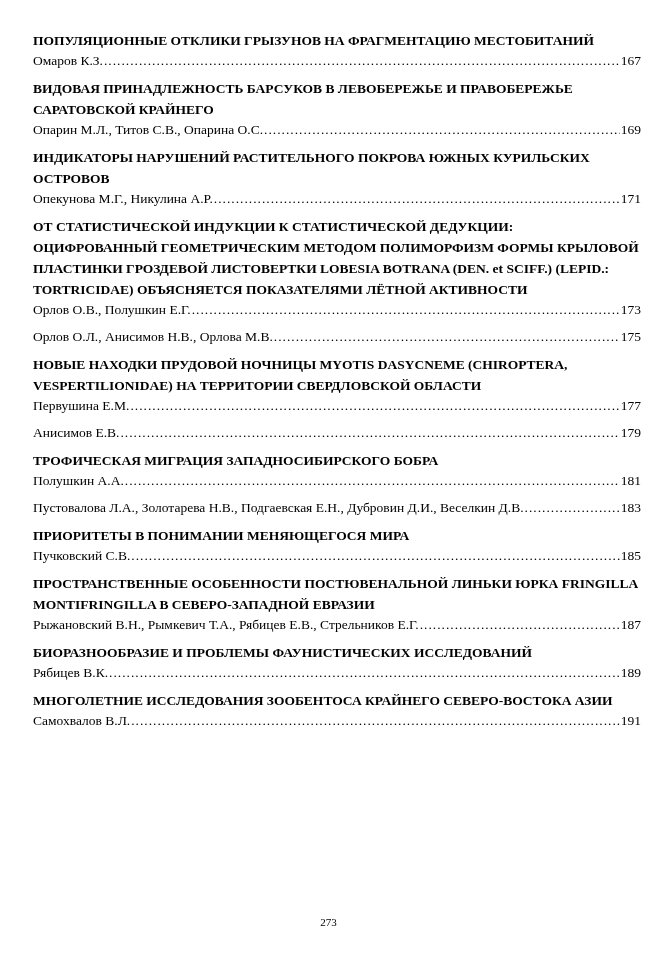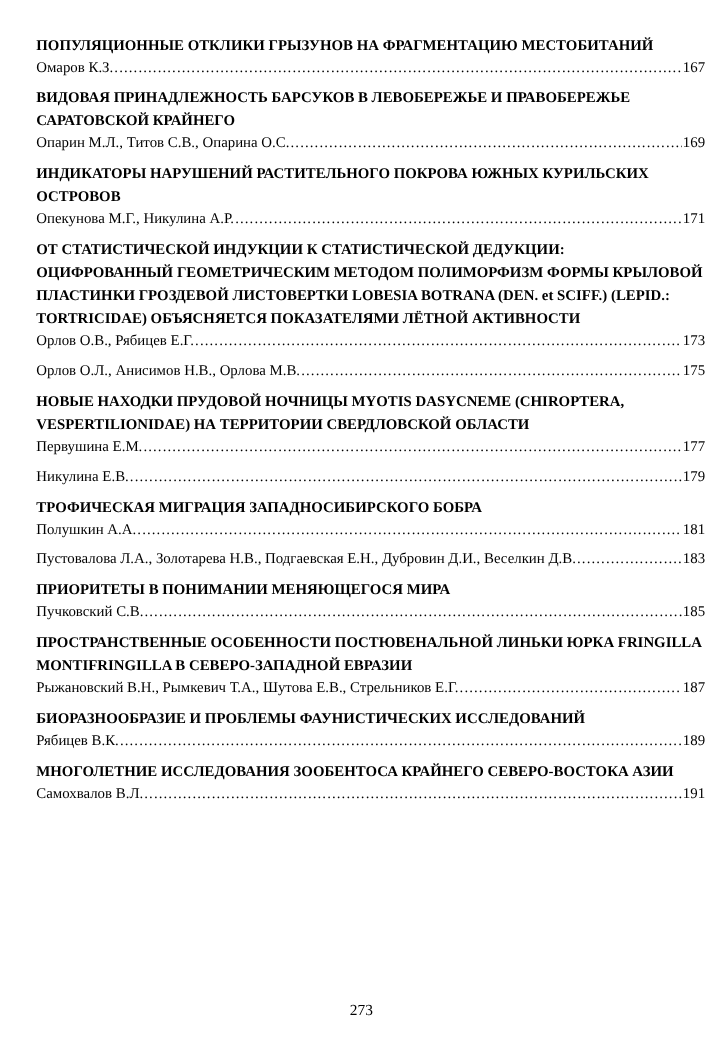--- a/index.html
+++ b/index.html
@@ -54,21 +54,21 @@
     flex: 0 0 auto;
     white-space: nowrap;
     text-align: right;
   }
   .footer {
     position: absolute;
     left: 0;
     bottom: 32px;
     width: 100%;
     text-align: center;
-    font-size: 14px;
+    font-size: 11px;
   }
 </style>
 </head>
 <body>
 
 <div class="page">
   <div class="toc-list">
       <div class="entry">
         <div class="title"><span>ПОПУЛЯЦИОННЫЕ ОТКЛИКИ ГРЫЗУНОВ НА ФРАГМЕНТАЦИЮ МЕСТОБИТАНИЙ</span></div>
         <div class="author-row">
@@ -89,21 +89,21 @@
         <div class="title"><span>ИНДИКАТОРЫ НАРУШЕНИЙ РАСТИТЕЛЬНОГО ПОКРОВА ЮЖНЫХ КУРИЛЬСКИХ ОСТРОВОВ</span></div>
         <div class="author-row">
           <span class="authors">Опекунова М.Г., Никулина А.Р.</span>
           <span class="dots">............................................................................................................................................................................................................................................................................................................</span>
           <span class="pagenum">171</span>
         </div>
       </div>
       <div class="entry">
         <div class="title"><span>ОТ СТАТИСТИЧЕСКОЙ ИНДУКЦИИ К СТАТИСТИЧЕСКОЙ ДЕДУКЦИИ: ОЦИФРОВАННЫЙ ГЕОМЕТРИЧЕСКИМ МЕТОДОМ ПОЛИМОРФИЗМ ФОРМЫ КРЫЛОВОЙ ПЛАСТИНКИ ГРОЗДЕВОЙ ЛИСТОВЕРТКИ </span><span class="it">LOBESIA BOTRANA</span><span> (DEN. et SCIFF.) (LEPID.: TORTRICIDAE) ОБЪЯСНЯЕТСЯ ПОКАЗАТЕЛЯМИ ЛЁТНОЙ АКТИВНОСТИ</span></div>
         <div class="author-row">
-          <span class="authors">Орлов О.В., Рябицев Е.Г.</span>
+          <span class="authors">Орлов О.В., Полушкин Е.Г.</span>
           <span class="dots">............................................................................................................................................................................................................................................................................................................</span>
           <span class="pagenum">173</span>
         </div>
       </div>
       <div class="entry">
         <div class="author-row">
           <span class="authors">Орлов О.Л., Анисимов Н.В., Орлова М.В.</span>
           <span class="dots">............................................................................................................................................................................................................................................................................................................</span>
           <span class="pagenum">175</span>
         </div>
@@ -111,21 +111,21 @@
       <div class="entry">
         <div class="title"><span>НОВЫЕ НАХОДКИ ПРУДОВОЙ НОЧНИЦЫ </span><span class="it">MYOTIS DASYCNEME (CHIROPTERA, VESPERTILIONIDAE)</span><span> НА ТЕРРИТОРИИ СВЕРДЛОВСКОЙ ОБЛАСТИ</span></div>
         <div class="author-row">
           <span class="authors">Первушина Е.М.</span>
           <span class="dots">............................................................................................................................................................................................................................................................................................................</span>
           <span class="pagenum">177</span>
         </div>
       </div>
       <div class="entry">
         <div class="author-row">
-          <span class="authors">Никулина Е.В.</span>
+          <span class="authors">Анисимов Е.В.</span>
           <span class="dots">............................................................................................................................................................................................................................................................................................................</span>
           <span class="pagenum">179</span>
         </div>
       </div>
       <div class="entry">
         <div class="title"><span>ТРОФИЧЕСКАЯ МИГРАЦИЯ ЗАПАДНОСИБИРСКОГО БОБРА</span></div>
         <div class="author-row">
           <span class="authors">Полушкин А.А.</span>
           <span class="dots">............................................................................................................................................................................................................................................................................................................</span>
           <span class="pagenum">181</span>
@@ -142,21 +142,21 @@
         <div class="title"><span>ПРИОРИТЕТЫ В ПОНИМАНИИ МЕНЯЮЩЕГОСЯ МИРА</span></div>
         <div class="author-row">
           <span class="authors">Пучковский С.В.</span>
           <span class="dots">............................................................................................................................................................................................................................................................................................................</span>
           <span class="pagenum">185</span>
         </div>
       </div>
       <div class="entry">
         <div class="title"><span>ПРОСТРАНСТВЕННЫЕ ОСОБЕННОСТИ ПОСТЮВЕНАЛЬНОЙ ЛИНЬКИ ЮРКА </span><span class="it">FRINGILLA MONTIFRINGILLA</span><span> В СЕВЕРО-ЗАПАДНОЙ ЕВРАЗИИ</span></div>
         <div class="author-row">
-          <span class="authors">Рыжановский В.Н., Рымкевич Т.А., Шутова Е.В., Стрельников Е.Г.</span>
+          <span class="authors">Рыжановский В.Н., Рымкевич Т.А., Рябицев Е.В., Стрельников Е.Г.</span>
           <span class="dots">............................................................................................................................................................................................................................................................................................................</span>
           <span class="pagenum">187</span>
         </div>
       </div>
       <div class="entry">
         <div class="title"><span>БИОРАЗНООБРАЗИЕ И ПРОБЛЕМЫ ФАУНИСТИЧЕСКИХ ИССЛЕДОВАНИЙ</span></div>
         <div class="author-row">
           <span class="authors">Рябицев В.К.</span>
           <span class="dots">............................................................................................................................................................................................................................................................................................................</span>
           <span class="pagenum">189</span>

